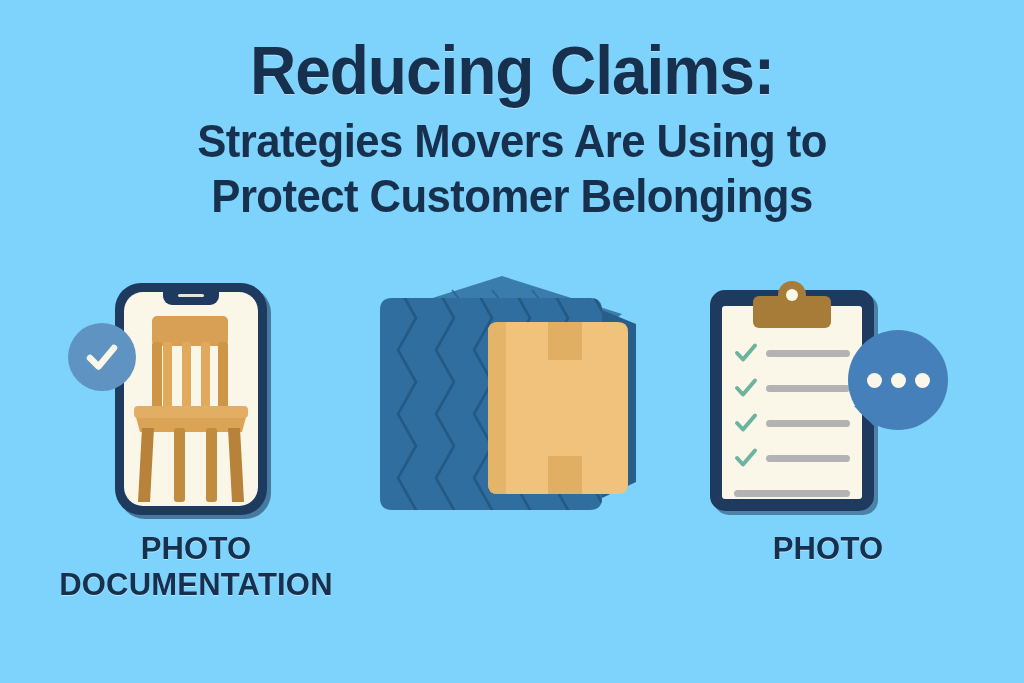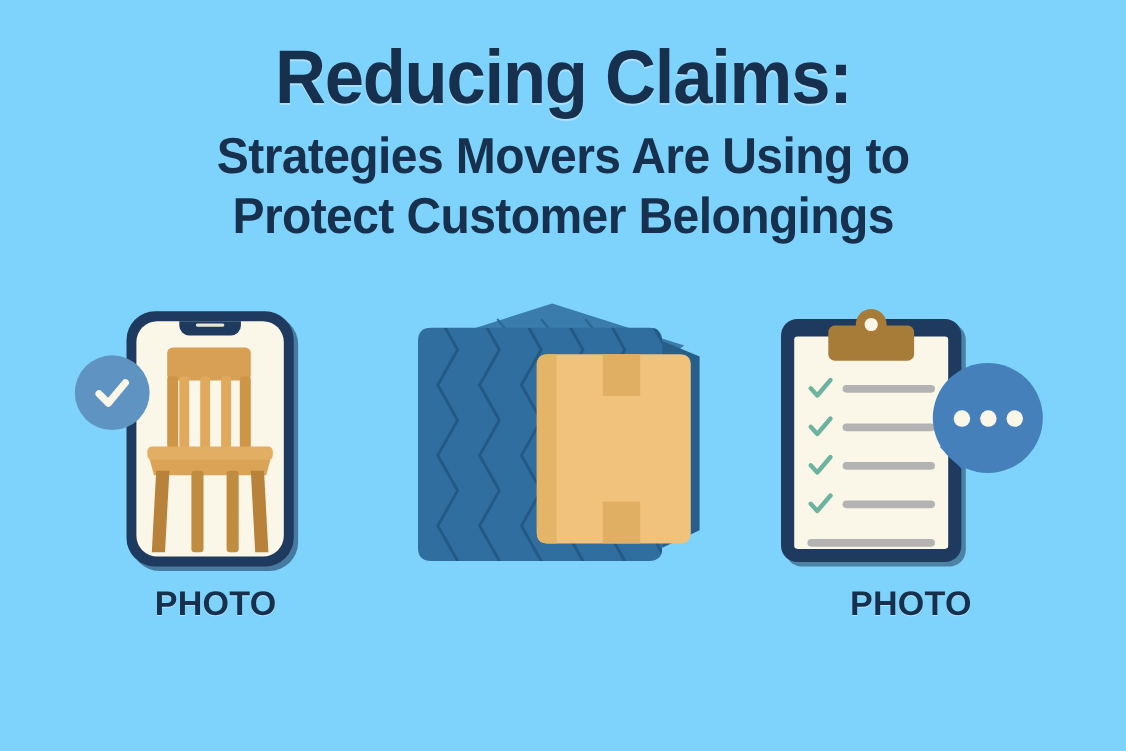--- a/index.html
+++ b/index.html
@@ -300,20 +300,21 @@
 
         <div class="check-badge">
           <svg viewBox="0 0 42 42">
             <path d="M9 22 L17.5 30.5 L33 12" stroke="#faf7e8" stroke-width="6.5" stroke-linecap="round" stroke-linejoin="round" fill="none"></path>
           </svg>
         </div>
       </div>
 
       <div class="caption">
         <span class="ln">PHOTO</span>
+        <span class="ln">DOCUMENTATION</span>
       </div>
     </div>
 
     <div class="col">
       <div class="art">
         <svg class="blanketbox" viewBox="0 0 280 248">
           <defs>
             <clipPath id="clipFront">
               <path d="M8 40 Q8 28 20 28 L218 28 Q230 28 230 40 L230 228 Q230 240 218 240 L20 240 Q8 240 8 228 Z"></path>
             </clipPath>

